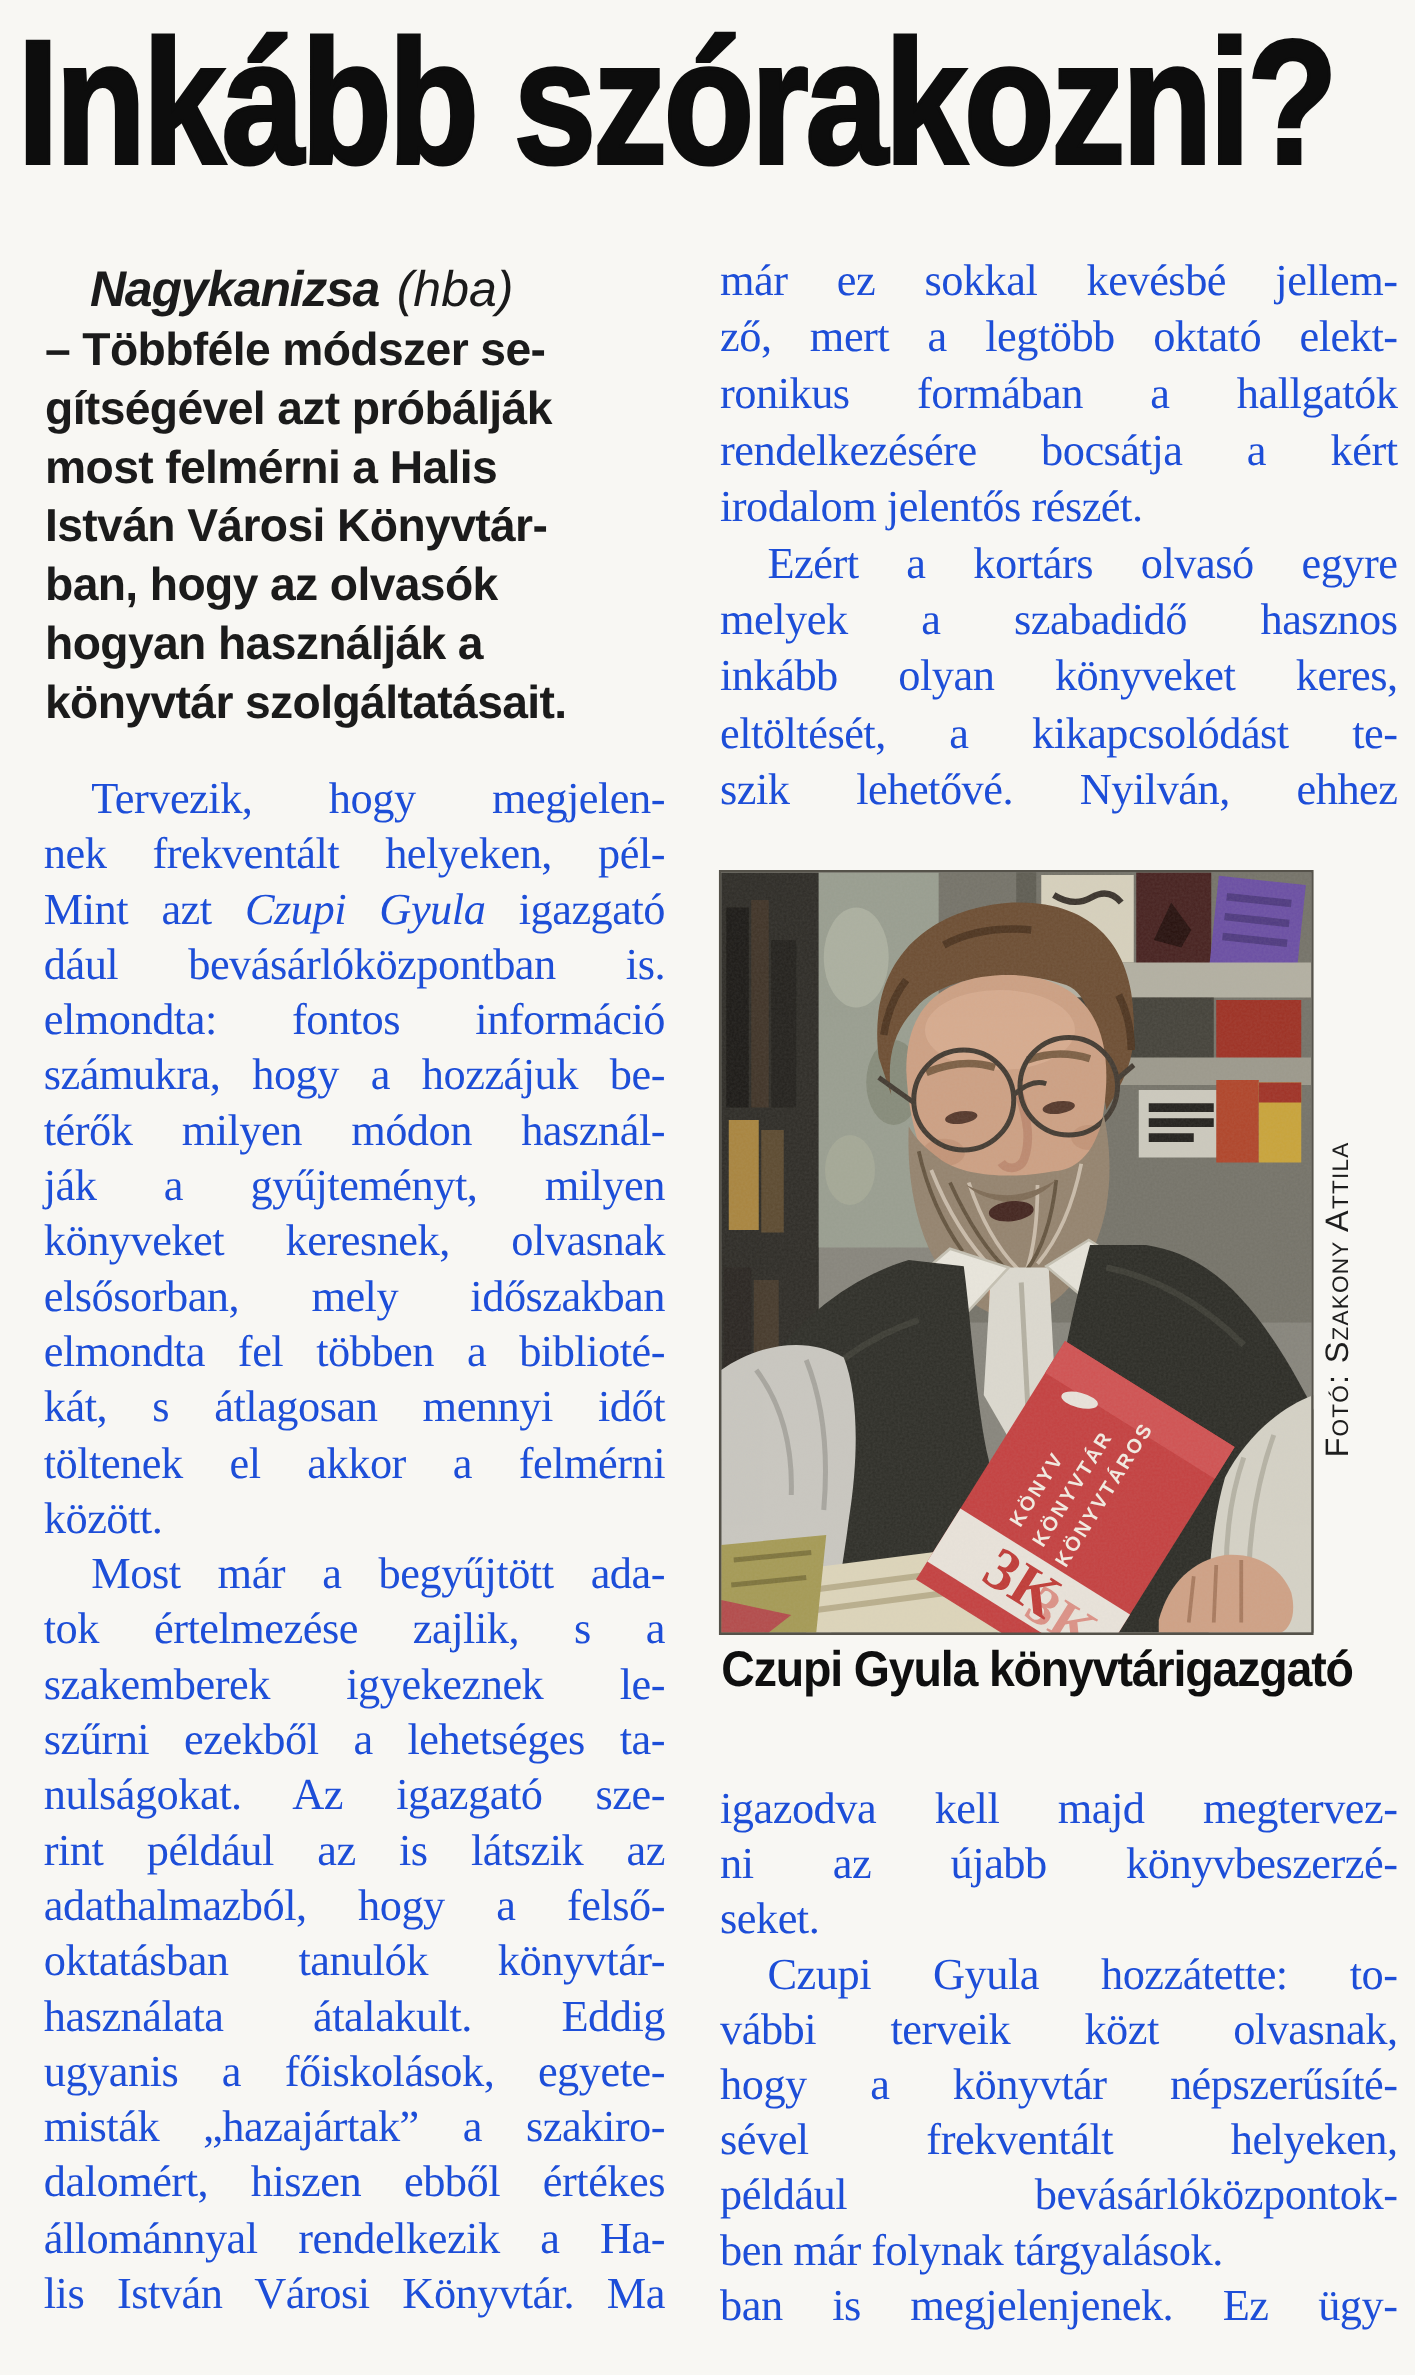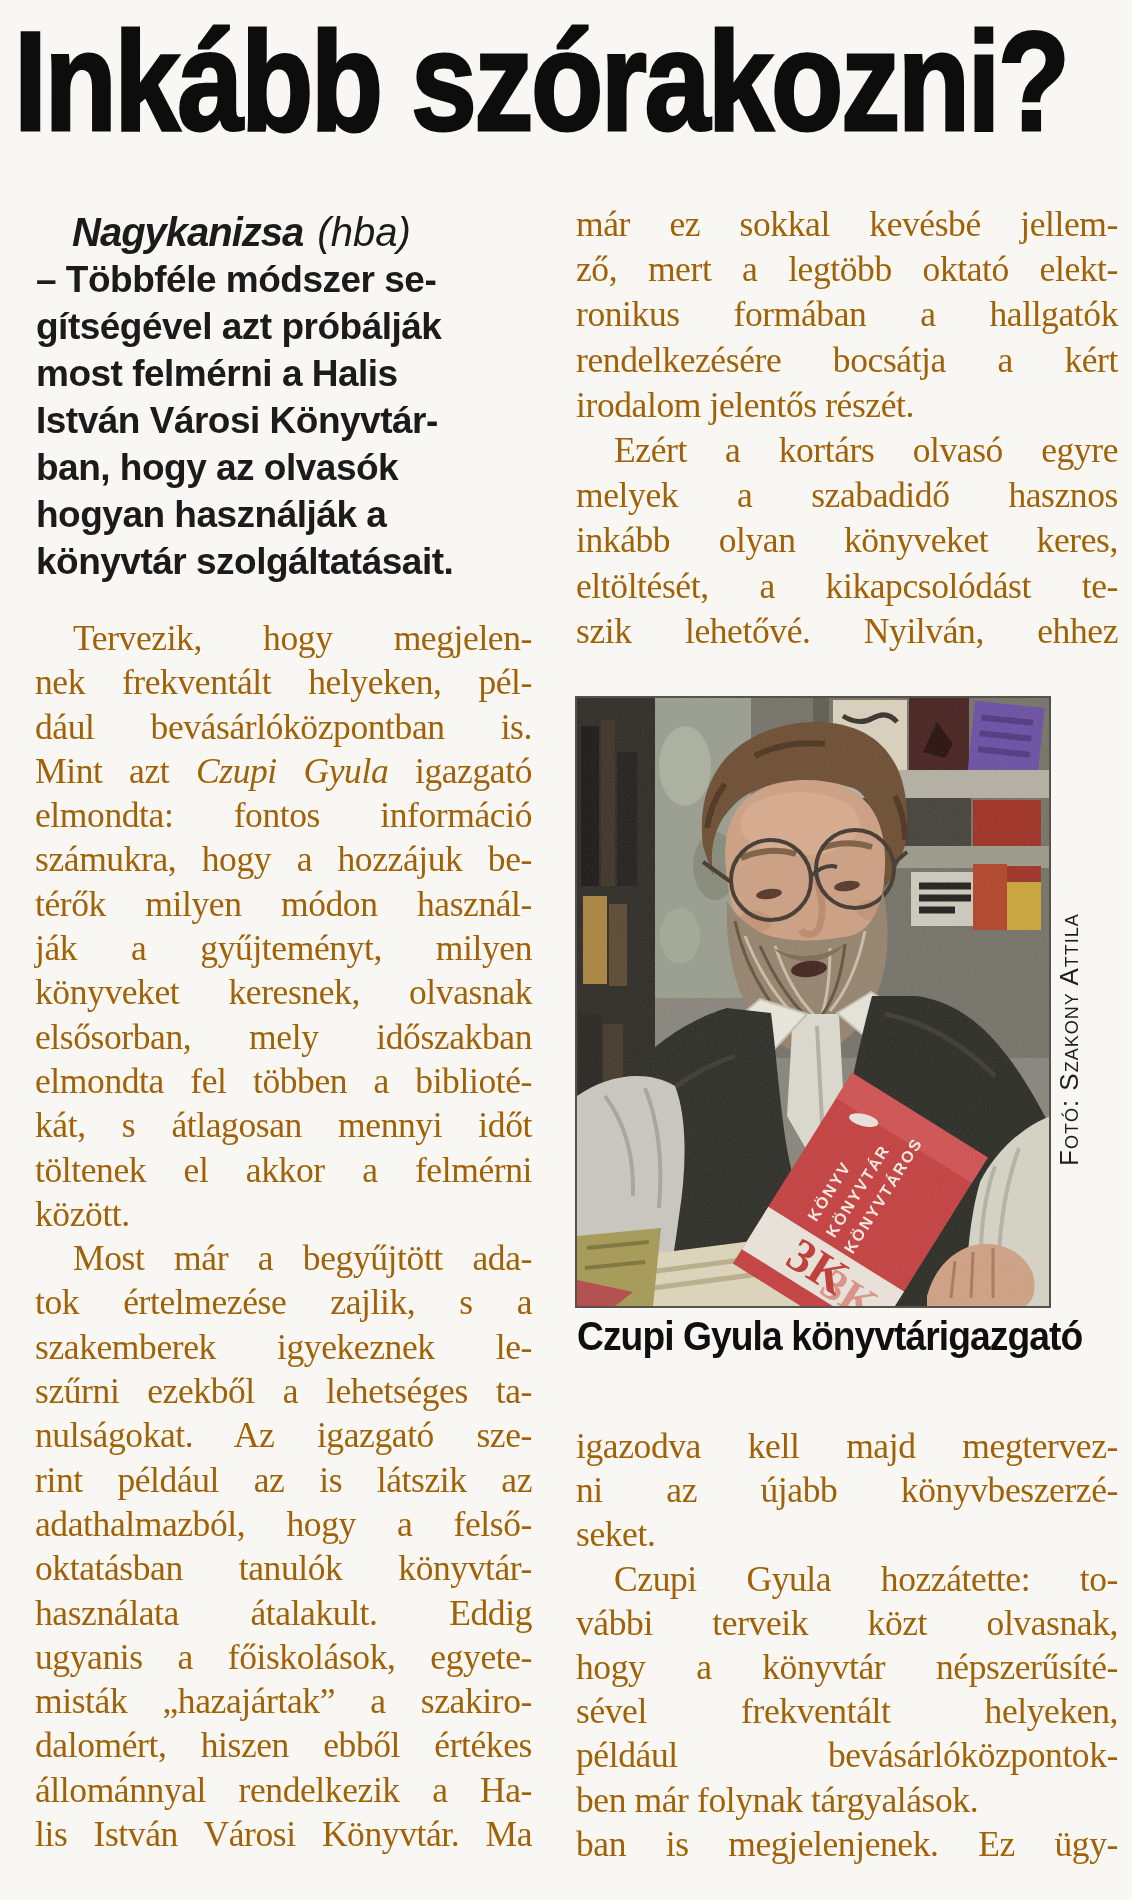--- a/index.html
+++ b/index.html
@@ -26,21 +26,21 @@
   .byline .loc{font-weight:700;font-style:italic;letter-spacing:-1px;}
   .byline .cred{font-style:italic;font-weight:400;margin-left:14px;}
   
   .lede{
     position:absolute;left:36px;top:256px;width:500px;
     font-family:"Liberation Sans", sans-serif;font-weight:700;
     font-size:37px;letter-spacing:-0.5px;
   }
   .lede .line{line-height:47px;}
   
-  .bodycol{position:absolute;font-size:35.5px;letter-spacing:-0.4px;color:#a16207;}
+  .bodycol{position:absolute;font-size:35.5px;letter-spacing:-0.4px;color:#1d4ed8;}
   .col-left{left:35px;top:616px;width:497px;}
   .col-right-top{left:576px;top:202px;width:542px;}
   .col-right-bottom{left:576px;top:1424px;width:542px;}
   .col-left .line{line-height:44.3px;}
   .col-right-top .line{line-height:45.2px;}
   .col-right-bottom .line{line-height:44.2px;}
   .line{white-space:nowrap;}
   .line.just{text-align:justify;text-align-last:justify;text-justify:inter-word;white-space:normal;}
   .line.ind{padding-left:38px;}
   .line .it{font-style:italic;}
@@ -80,22 +80,22 @@
       <div class="line">most felmérni a Halis</div>
       <div class="line">István Városi Könyvtár-</div>
       <div class="line">ban, hogy az olvasók</div>
       <div class="line">hogyan használják a</div>
       <div class="line">könyvtár szolgáltatásait.</div>
     </div>
 
   <div class="bodycol col-left">
       <div class="line just ind">Tervezik, hogy megjelen-</div>
       <div class="line just">nek frekventált helyeken, pél-</div>
+      <div class="line just"><span>Mint azt </span><span class="it">Czupi Gyula</span><span> igazgató</span></div>
       <div class="line just">dául bevásárlóközpontban is.</div>
-      <div class="line just"><span>Mint azt </span><span class="it">Czupi Gyula</span><span> igazgató</span></div>
       <div class="line just">elmondta: fontos információ</div>
       <div class="line just">számukra, hogy a hozzájuk be-</div>
       <div class="line just">térők milyen módon használ-</div>
       <div class="line just">ják a gyűjteményt, milyen</div>
       <div class="line just">könyveket keresnek, olvasnak</div>
       <div class="line just">elsősorban, mely időszakban</div>
       <div class="line just">elmondta fel többen a biblioté-</div>
       <div class="line just">kát, s átlagosan mennyi időt</div>
       <div class="line just">töltenek el akkor a felmérni</div>
       <div class="line">között.</div>

